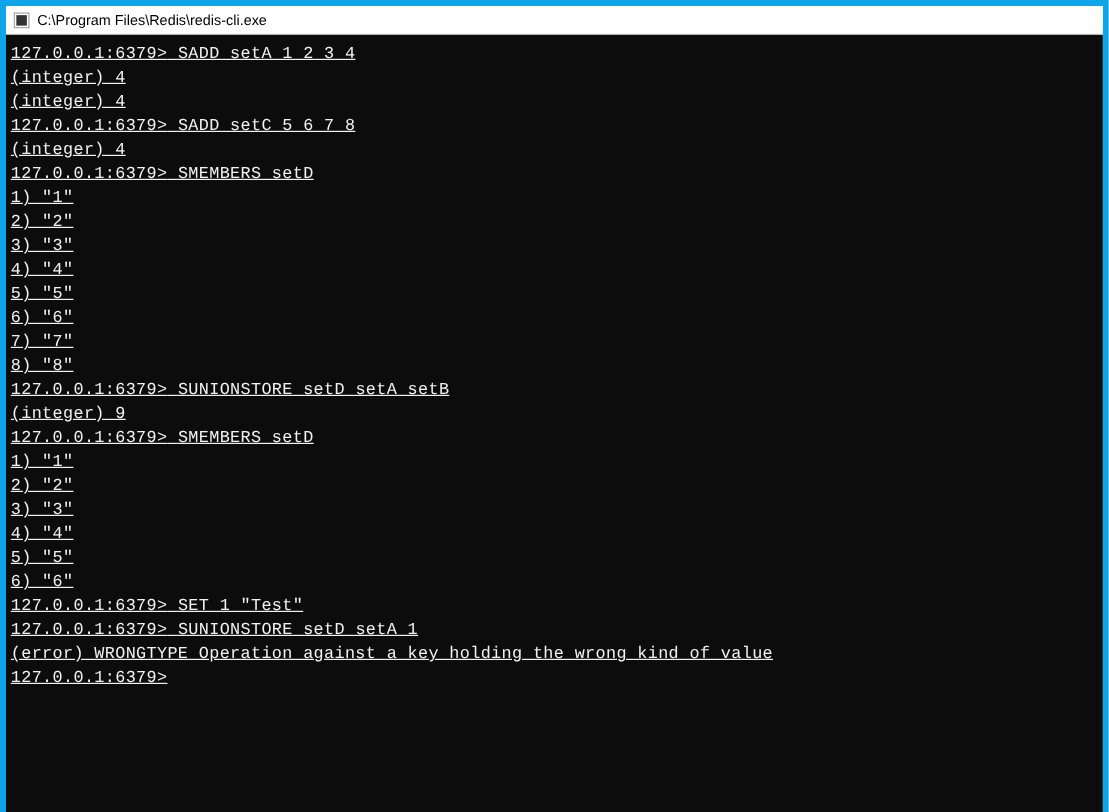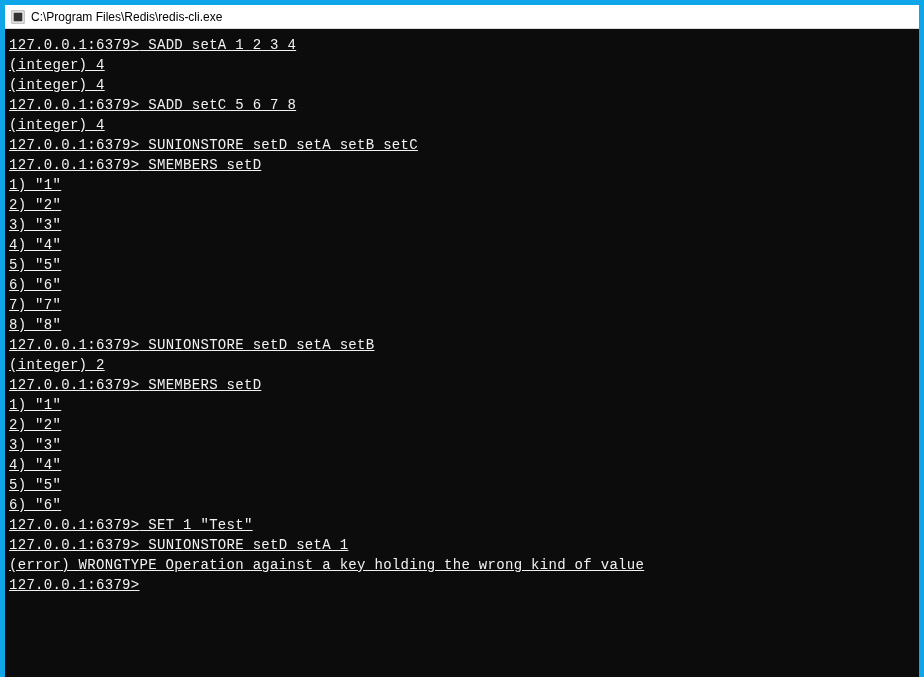--- a/index.html
+++ b/index.html
@@ -76,32 +76,31 @@
     </span>
     <span>C:\Program Files\Redis\redis-cli.exe</span>
   </div>
 
   <div class="terminal" id="terminal">
       <div class="line"><span class="prompt">127.0.0.1:6379&gt;</span><span class="cmd"> SADD setA 1 2 3 4</span></div>
       <div class="line"><span>(integer) 4</span></div>
       <div class="line"><span>(integer) 4</span></div>
       <div class="line"><span class="prompt">127.0.0.1:6379&gt;</span><span class="cmd"> SADD setC 5 6 7 8</span></div>
       <div class="line"><span>(integer) 4</span></div>
-      <div class="line"><span class="prompt">127.0.0.1:6379&gt;</span><span class="cmd"> SUNIONSTORE setD setA setB setC</span></div>
       <div class="line"><span class="prompt">127.0.0.1:6379&gt;</span><span class="cmd"> SMEMBERS setD</span></div>
       <div class="line"><span>1) "1"</span></div>
       <div class="line"><span>2) "2"</span></div>
       <div class="line"><span>3) "3"</span></div>
       <div class="line"><span>4) "4"</span></div>
       <div class="line"><span>5) "5"</span></div>
       <div class="line"><span>6) "6"</span></div>
       <div class="line"><span>7) "7"</span></div>
       <div class="line"><span>8) "8"</span></div>
       <div class="line"><span class="prompt">127.0.0.1:6379&gt;</span><span class="cmd"> SUNIONSTORE setD setA setB</span></div>
-      <div class="line"><span>(integer) 2</span></div>
+      <div class="line"><span>(integer) 9</span></div>
       <div class="line"><span class="prompt">127.0.0.1:6379&gt;</span><span class="cmd"> SMEMBERS setD</span></div>
       <div class="line"><span>1) "1"</span></div>
       <div class="line"><span>2) "2"</span></div>
       <div class="line"><span>3) "3"</span></div>
       <div class="line"><span>4) "4"</span></div>
       <div class="line"><span>5) "5"</span></div>
       <div class="line"><span>6) "6"</span></div>
       <div class="line"><span class="prompt">127.0.0.1:6379&gt;</span><span class="cmd"> SET 1 "Test"</span></div>
       <div class="line"><span class="prompt">127.0.0.1:6379&gt;</span><span class="cmd"> SUNIONSTORE setD setA 1</span></div>
       <div class="line"><span>(error) WRONGTYPE Operation against a key holding the wrong kind of value</span></div>

